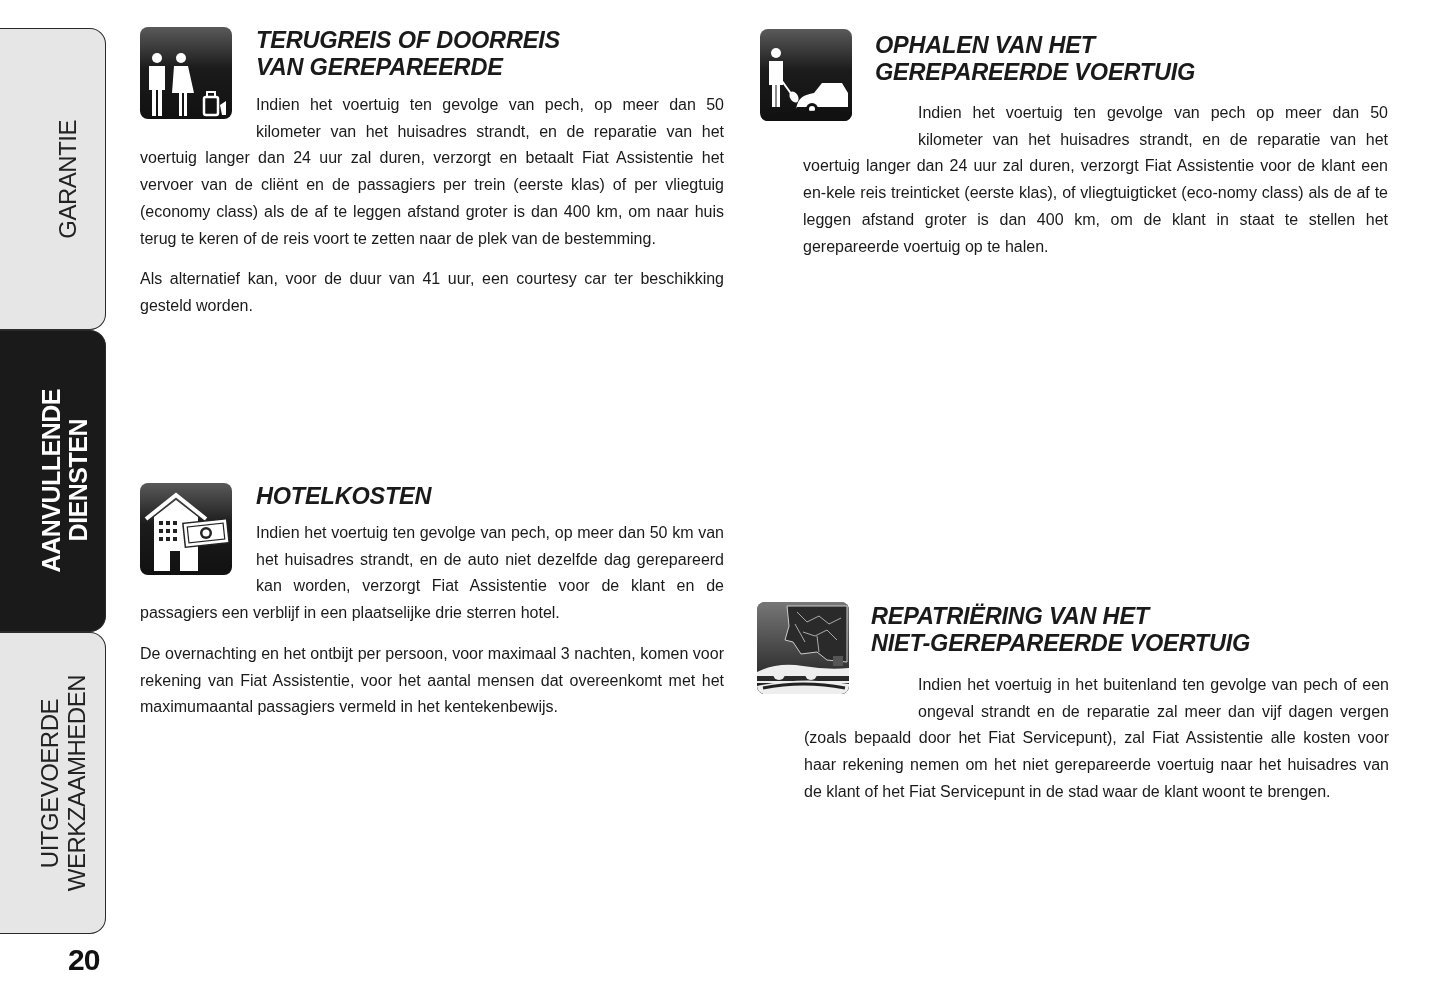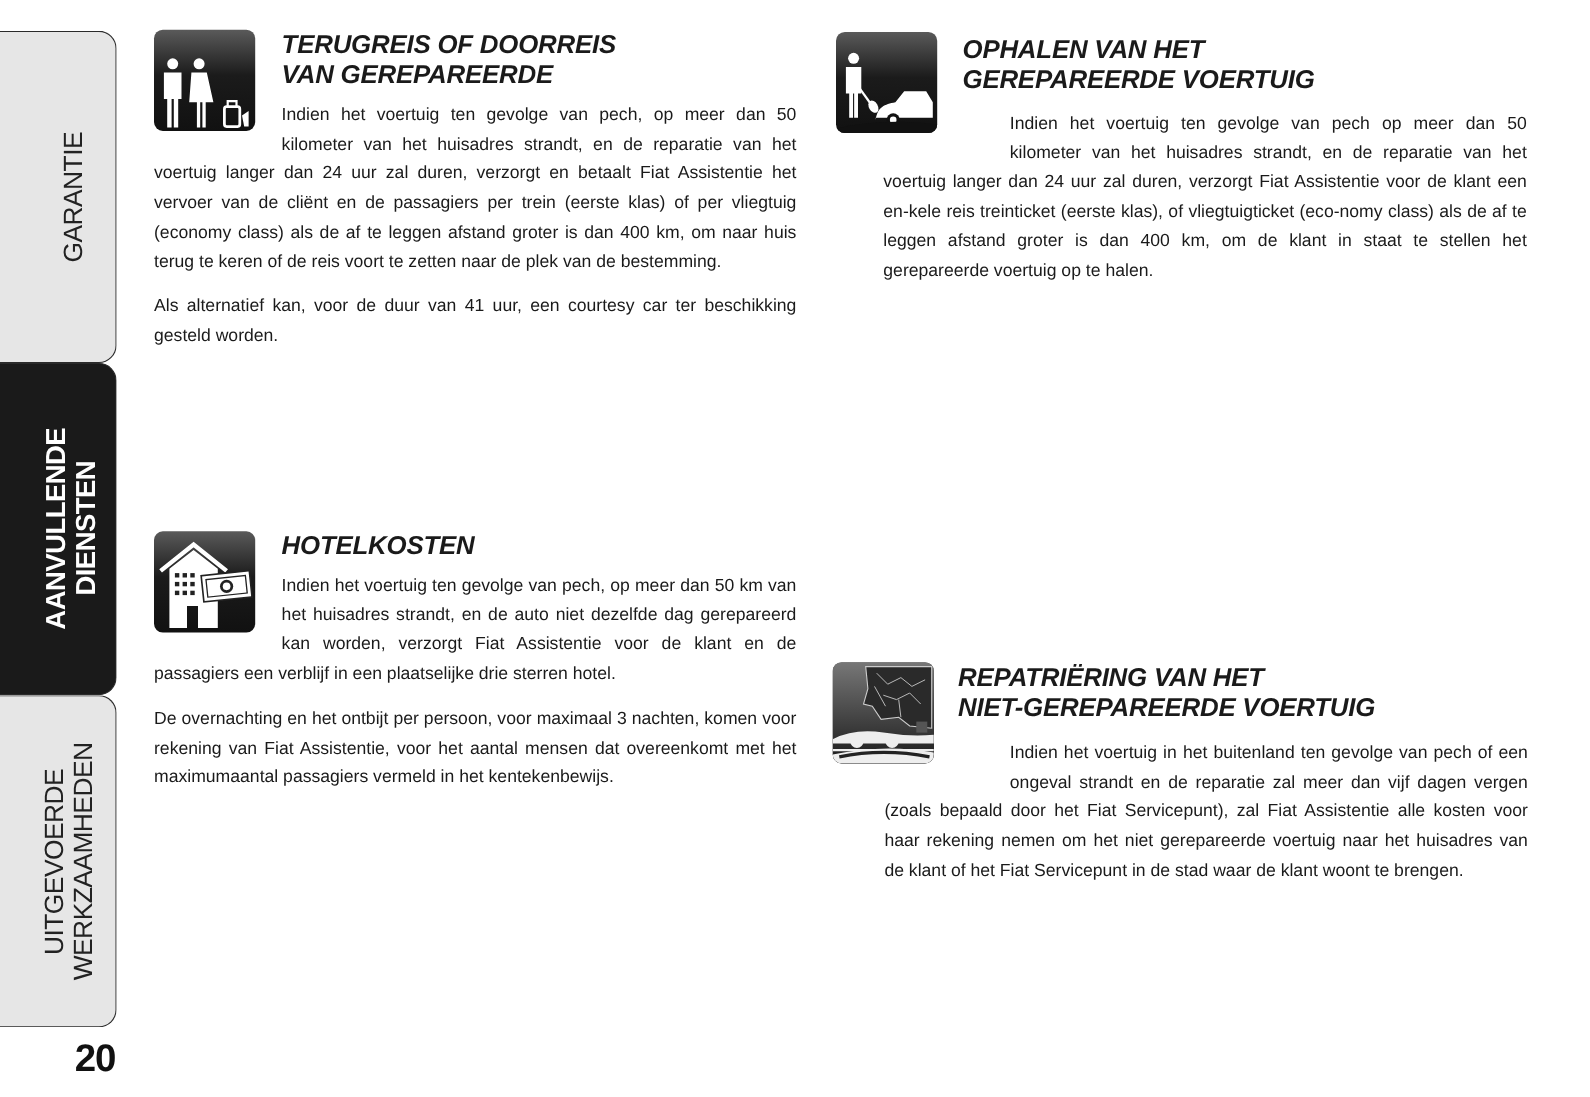--- a/index.html
+++ b/index.html
@@ -18,21 +18,21 @@
   .tab.light .tab-label { color: #222; }
   .tab.dark .tab-label { color: #fff; font-weight: bold; font-size: 25px; }
   #tab1 { top: 28px; height: 302px; }
   #tab2 { top: 330px; height: 302px; }
   #tab3 { top: 632px; height: 302px; }
   #tab1 .tab-label { margin-left: 30px; }
   #tab2 .tab-label { margin-left: 24px; }
   #tab3 .tab-label { margin-left: 20px; }
 
   .page-number { position: absolute; left: 68px; top: 943px; font-family: "Liberation Sans", sans-serif;
-                 font-weight: bold; font-size: 35px; color: #111; letter-spacing: -1px; }
+                 font-weight: bold; font-size: 30px; color: #111; letter-spacing: -1px; }
 
   
   .section { position: absolute; }
   .icon-box { position: absolute; left: 0; top: 0; width: 92px; height: 92px; border-radius: 8px;
               background: linear-gradient(180deg, #5a5a5a 0%, #1b1b1b 45%, #111 100%); overflow: hidden; }
   .icon-box svg { display: block; width: 92px; height: 92px; }
   .heading { position: absolute; font-family: "Liberation Sans", sans-serif; font-weight: bold; font-style: italic;
              font-size: 23.5px; line-height: 27px; color: #1a1a1a; letter-spacing: -0.2px; }
   .body-text { position: absolute; font-family: "Liberation Sans", sans-serif; font-size: 16px; line-height: 26.7px;
                text-align: justify; color: #1a1a1a; }

